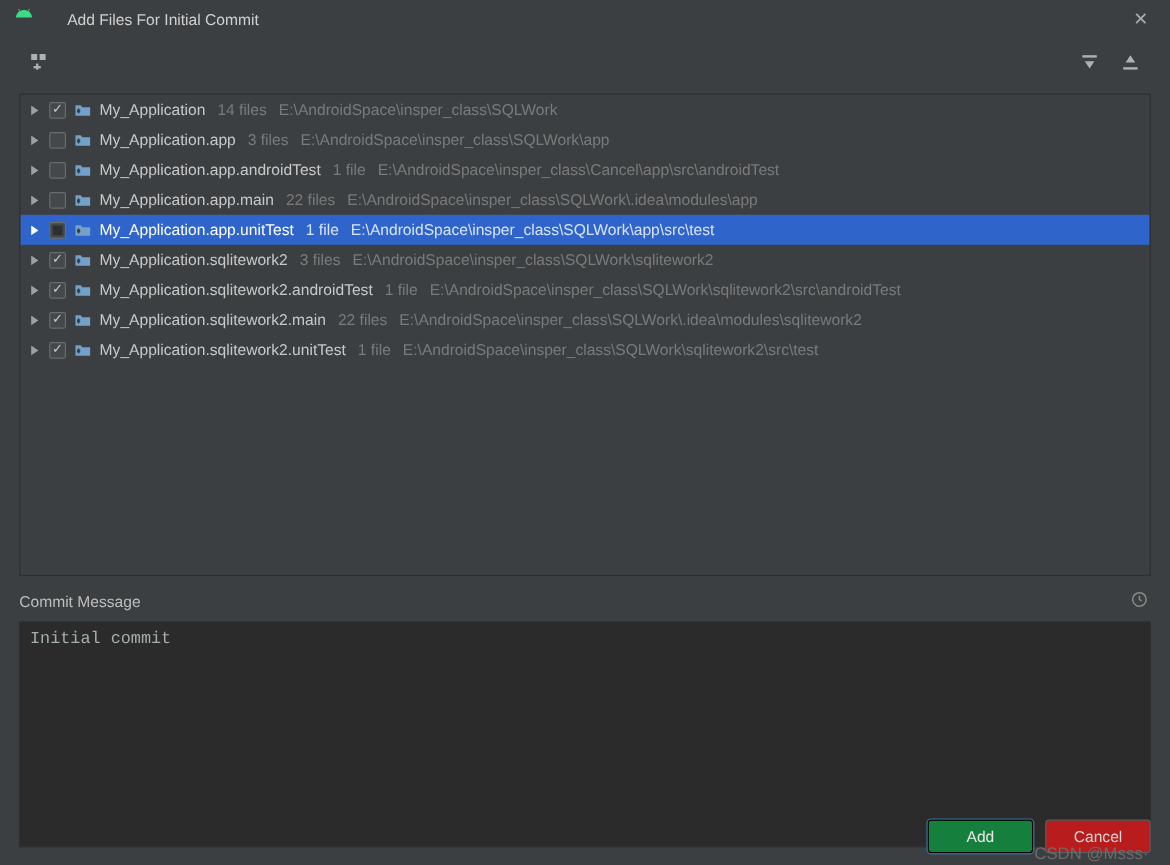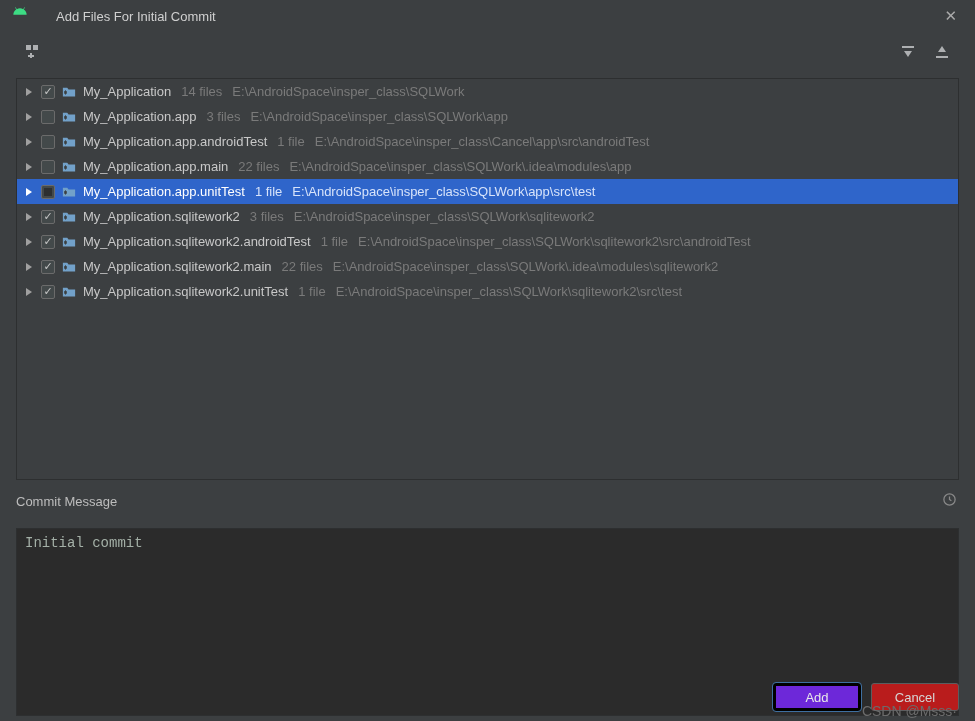--- a/index.html
+++ b/index.html
@@ -93,21 +93,21 @@
     height: 8px;
     background: #2d2f30;
     display: block;
   }
   .folder-icon { width: 16px; height: 16px; display: flex; align-items: center; justify-content: center; }
   .name { color: #c8c8c8; margin-left: 2px; }
   .meta { color: #7a7a7a; margin-left: 6px; }
   .commit-label-row {
     display: flex;
     align-items: center;
-    padding: 10px 16px 16px 16px;
+    padding: 10px 16px 6px 16px;
   }
   .commit-label { color: #bdbdbd; flex: 1; }
   .history-icon { color: #7a7a7a; cursor: pointer; padding: 2px; }
   .commit-box {
     margin: 0 16px;
     background: #2b2b2b;
     border: 1px solid #2d2f30;
     height: 188px;
     padding: 6px 8px;
     color: #a4b0a7;
@@ -131,22 +131,22 @@
     border: 1px solid #5b5d5f;
     background: #b91c1c;
     color: #d6d6d6;
     display: flex;
     align-items: center;
     justify-content: center;
     cursor: pointer;
     font-size: 13px;
   }
   .btn.primary {
-    background: #6d28d9;
-    border: 3px solid #000000;
+    background: #15803d;
+    border: 1px solid #000000;
     color: #e8e8e8;
     outline: 1px solid #3e6fa0;
   }
   .watermark {
     position: absolute;
     bottom: 2px;
     right: 18px;
     color: #6b6b6b;
     font-size: 14px;
   }

